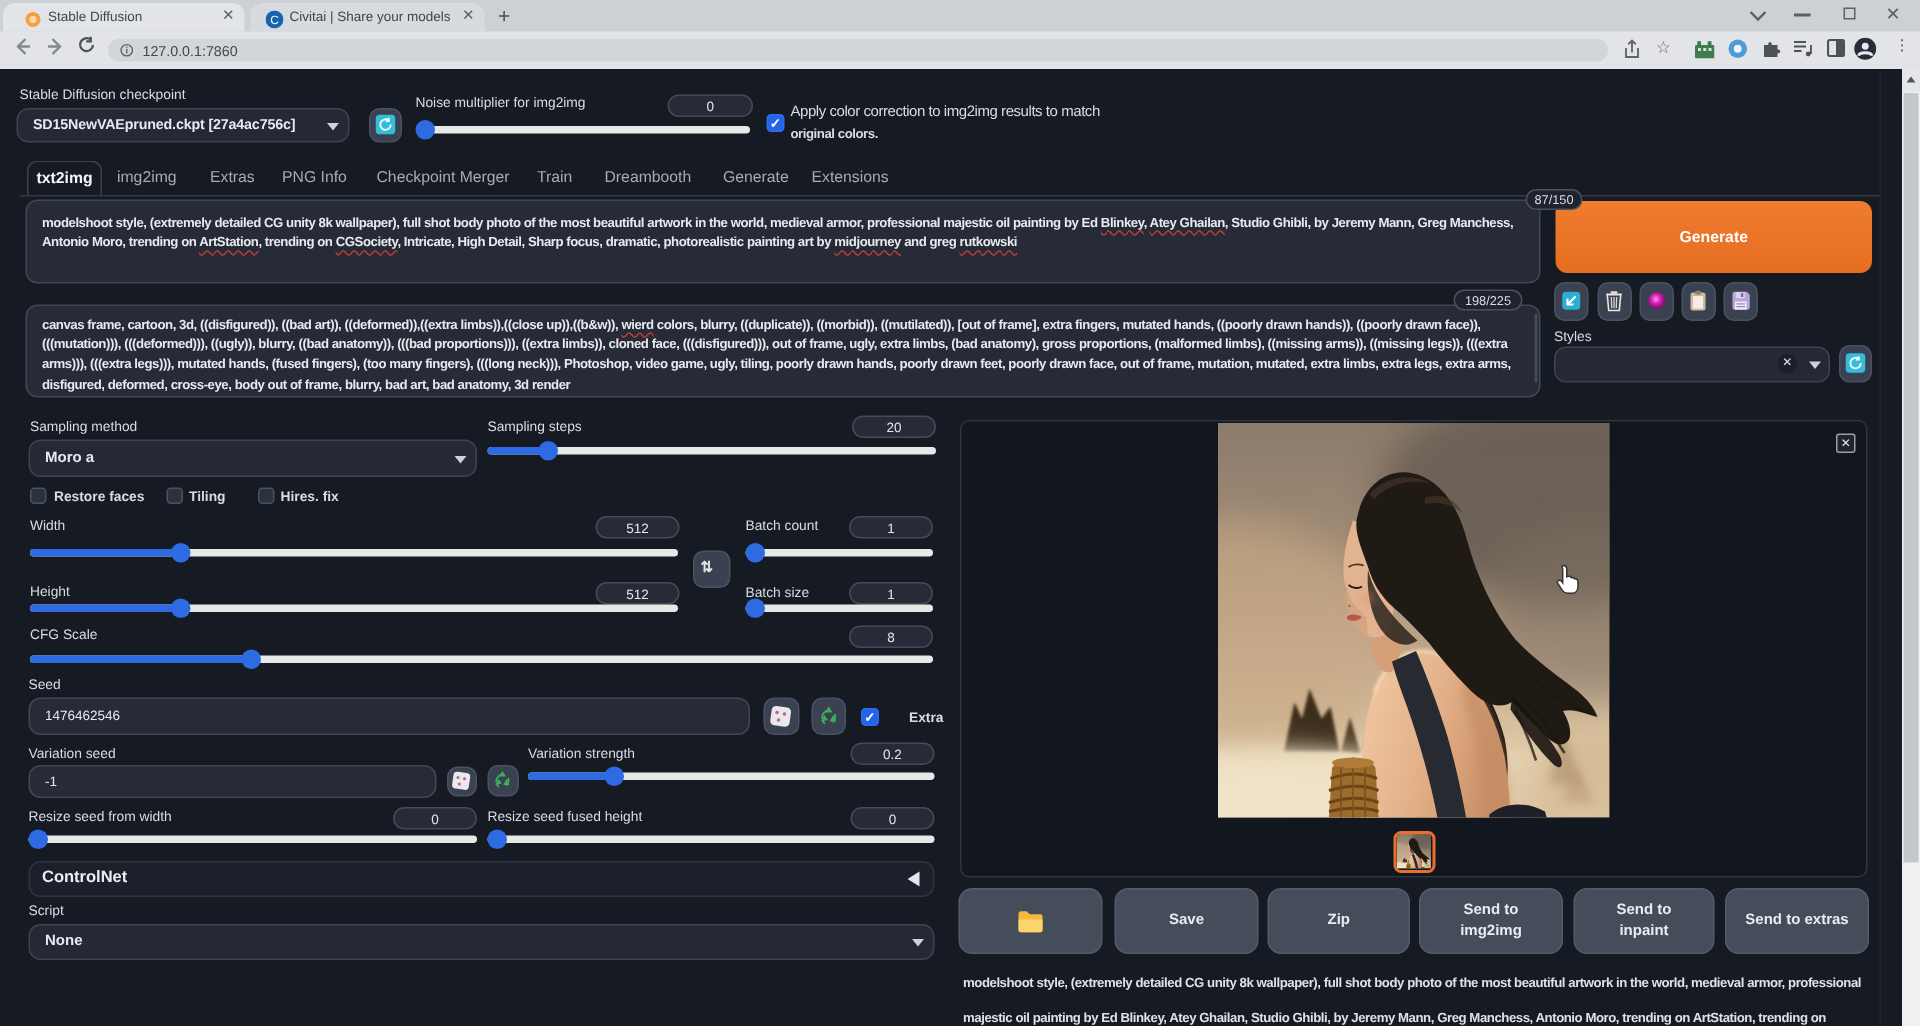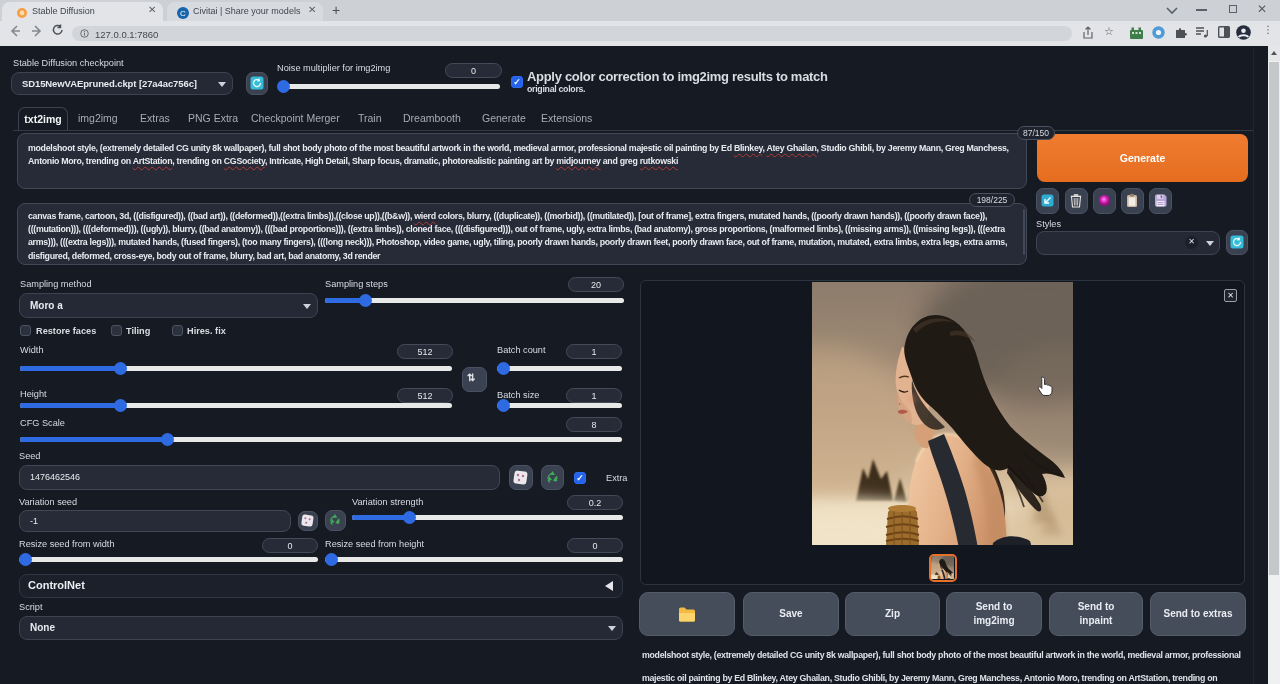--- a/index.html
+++ b/index.html
@@ -126,28 +126,28 @@
 <svg class="abs" style="left:250px; top:30px;" width="14" height="14" viewBox="0 0 14 14">
       <rect x="0.5" y="0.5" width="13" height="13" rx="2.5" fill="#35bcd8"></rect>
       <path d="M10.5,7 A3.5,3.5 0 1 1 9,4.2 M9,2.5 L9.3,4.6 L7.2,4.9" stroke="#eafcff" stroke-width="1.3" fill="none"></path>
     </svg>
 <div class="lbl" style="left:277px; top:17px;">Noise multiplier for img2img</div>
 <div class="numin" style="left:445px; top:17px; width:57px; height:15px; line-height:14px;">0</div>
 <div class="track" style="left:278px; top:38px; width:222px;"></div>
 <div class="fill" style="left:278px; top:38px; width:8px;"></div>
 <div class="thumb" style="left:277px; top:33.5px;"></div>
 <div class="cbon" style="left:511px; top:30px;">✓</div>
-<div class="lbl" style="left:527px; top:23px; font-weight:700; font-size:13px; letter-spacing:-0.3px;">Apply color correction to img2img results to match</div>
+<div class="lbl" style="left:527px; top:23px; font-weight:400; font-size:10px; letter-spacing:-0.3px;">Apply color correction to img2img results to match</div>
 <div class="lbl" style="left:527px; top:38px; font-weight:600; font-size:8.8px; letter-spacing:-0.3px;text-align:center;">original colors.</div>
 
 <div class="abs" style="left:13px; top:83.5px; width:1240px; height:1px; background:#323a47;"></div>
 <div class="abs" style="left:18px; top:61px; width:50px; height:23px; background:#161a23; border:1px solid #3b4250; border-bottom:none; border-radius:7px 7px 0 0; color:#f3f5f7; font-weight:bold; font-size:10.5px; text-align:center; line-height:22px;">txt2img</div>
 <div class="tabitem" style="left:78px; top:66px;">img2img</div>
 <div class="tabitem" style="left:140px; top:66px;">Extras</div>
-<div class="tabitem" style="left:188px; top:66px;">PNG Extra</div>
+<div class="tabitem" style="left:188px; top:66px;">PNG Info</div>
 <div class="tabitem" style="left:251px; top:66px;">Checkpoint Merger</div>
 <div class="tabitem" style="left:358px; top:66px;">Train</div>
 <div class="tabitem" style="left:403px; top:66px;">Dreambooth</div>
 <div class="tabitem" style="left:482px; top:66px;">Generate</div>
 <div class="tabitem" style="left:541px; top:66px;">Extensions</div>
 
 <div class="badge" style="left:975px; top:80px; width:38px; height:14px; line-height:13px;margin-left:42px;">87/150</div>
 <div class="input" style="left:17px; top:87px; width:1010px; height:56px; padding:8px 10px; font-size:8.8px; line-height:13px; font-weight:bold; letter-spacing:-0.3px;">modelshoot style, (extremely detailed CG unity 8k wallpaper), full shot body photo of the most beautiful artwork in the world, medieval armor, professional majestic oil painting by Ed <span class="misspell">Blinkey</span>, <span class="misspell">Atey Ghailan</span>, Studio Ghibli, by Jeremy Mann, Greg Manchess, Antonio Moro, trending on <span class="misspell">ArtStation</span>, trending on <span class="misspell">CGSociety</span>, Intricate, High Detail, Sharp focus, dramatic, photorealistic painting art by <span class="misspell">midjourney</span> and greg <span class="misspell">rutkowski</span></div>
 <div class="badge" style="left:969px; top:147px; width:46px; height:14px; line-height:13px;">198/225</div>
 <div class="input" style="left:17px; top:157px; width:1010px; height:62px; padding:6px 10px; font-size:8.8px; line-height:13.2px; font-weight:bold; letter-spacing:-0.3px;">canvas frame, cartoon, 3d, ((disfigured)), ((bad art)), ((deformed)),((extra limbs)),((close up)),((b&amp;w)), <span class="misspell">wierd</span> colors, blurry, ((duplicate)), ((morbid)), ((mutilated)), [out of frame], extra fingers, mutated hands, ((poorly drawn hands)), ((poorly drawn face)), (((mutation))), (((deformed))), ((ugly)), blurry, ((bad anatomy)), (((bad proportions))), ((extra limbs)), cloned face, (((disfigured))), out of frame, ugly, extra limbs, (bad anatomy), gross proportions, (malformed limbs), ((missing arms)), ((missing legs)), (((extra arms))), (((extra legs))), mutated hands, (fused fingers), (too many fingers), (((long neck))), Photoshop, video game, ugly, tiling, poorly drawn hands, poorly drawn feet, poorly drawn face, out of frame, mutation, mutated, extra limbs, extra legs, extra arms, disfigured, deformed, cross-eye, body out of frame, blurry, bad art, bad anatomy, 3d render</div>
@@ -258,21 +258,21 @@
       <circle cx="6" cy="10" r="1.2" fill="#b06a9a"></circle>
     </svg>
 <div class="toolbtn" style="left:541px; top:419px; width:23px; height:25px;"></div>
 <svg class="abs" style="left:545px; top:424px;" width="15" height="15" viewBox="0 0 15 15">
       <path d="M7.5,1 L10,5 L5,5 Z" fill="#3fae58"></path>
       <path d="M2.5,11 L4.5,6.5 L7,10 Z" fill="#3fae58"></path>
       <path d="M12.5,11 L8,11 L10.5,6.5 Z" fill="#3fae58"></path>
       <path d="M3,9 A5,5 0 0 1 7.5,3.5 M11.5,6 A5,5 0 0 1 10,11.5 M5,12.5 A5,5 0 0 1 3.2,10" stroke="#3fae58" stroke-width="1.2" fill="none"></path>
     </svg>
 <div class="cbon" style="left:574px; top:426px;">✓</div>
-<div class="lbl" style="left:590px; top:427px; font-weight:400;padding-left:16px;">Extra</div>
+<div class="lbl" style="left:590px; top:427px; font-weight:700;padding-left:16px;">Extra</div>
 
 <div class="lbl" style="left:19px; top:451px;">Variation seed</div>
 <div class="input" style="left:19px; top:464px; width:272px; height:22px; line-height:20px; padding-left:10px; font-size:9px;">-1</div>
 <div class="toolbtn" style="left:298px; top:465px; width:20px; height:20px;"></div>
 <svg class="abs" style="left:301px; top:468px;" width="13" height="13" viewBox="0 0 15 15">
       <rect x="1" y="1" width="13" height="13" rx="3" fill="#ece7ea" transform="rotate(8 7 7)"></rect>
       <circle cx="5" cy="5" r="1.2" fill="#b06a9a"></circle>
       <circle cx="10" cy="6" r="1.2" fill="#b06a9a"></circle>
       <circle cx="6" cy="10" r="1.2" fill="#b06a9a"></circle>
     </svg>
@@ -286,21 +286,21 @@
 <div class="lbl" style="left:352px; top:451px;">Variation strength</div>
 <div class="numin" style="left:567px; top:449px; width:56px; height:15px; line-height:14px;">0.2</div>
 <div class="track" style="left:352px; top:469px; width:271px;"></div>
 <div class="fill" style="left:352px; top:469px; width:58px;"></div>
 <div class="thumb" style="left:403px; top:464.5px;"></div>
 
 <div class="lbl" style="left:19px; top:493px;">Resize seed from width</div>
 <div class="numin" style="left:262px; top:492px; width:56px; height:15px; line-height:14px;">0</div>
 <div class="track" style="left:19px; top:511px; width:299px;"></div>
 <div class="thumb" style="left:19px; top:506.5px;"></div>
-<div class="lbl" style="left:325px; top:493px;">Resize seed from height</div>
+<div class="lbl" style="left:325px; top:493px;">Resize seed fused height</div>
 <div class="numin" style="left:567px; top:492px; width:56px; height:15px; line-height:14px;">0</div>
 <div class="track" style="left:325px; top:511px; width:298px;"></div>
 <div class="thumb" style="left:325px; top:506.5px;"></div>
 
 <div class="abs" style="left:19px; top:528px; width:604px; height:24px; background:#1b202b; border:1px solid #2e3643; border-radius:8px;"></div>
 <div class="abs" style="left:28px; top:533px; color:#eceef2; font-weight:bold; font-size:11px;">ControlNet</div>
 <div class="abs" style="left:605px; top:535px; width:0; height:0; border-top:5px solid transparent; border-bottom:5px solid transparent; border-right:8px solid #e3e6eb;"></div>
 
 <div class="lbl" style="left:19px; top:556px;">Script</div>
 <div class="drop" style="left:19px; top:570px; width:604px; height:24px; line-height:22px; padding-left:10px;">None</div>

